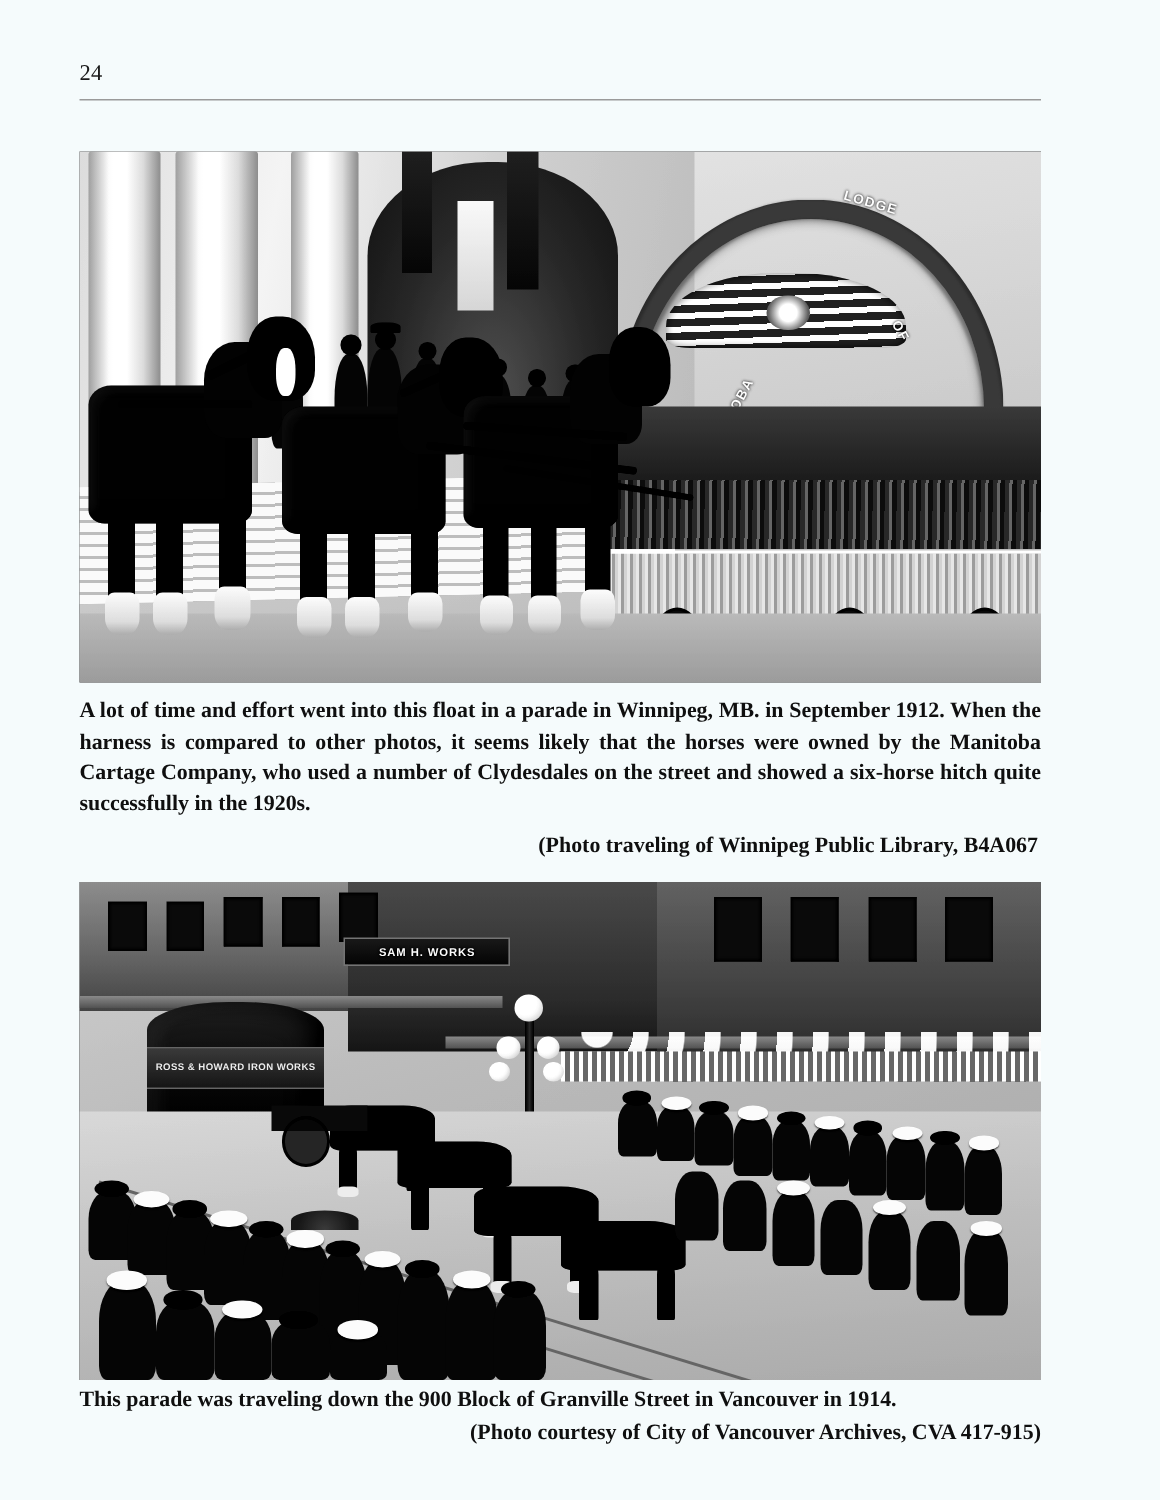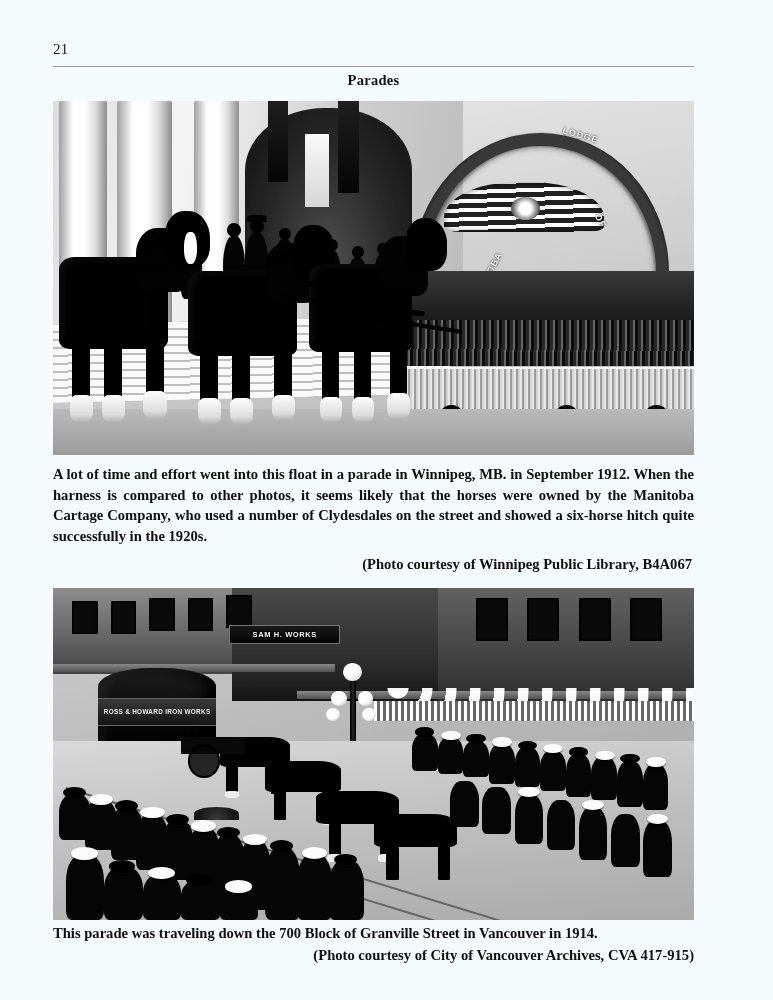--- a/index.html
+++ b/index.html
@@ -478,23 +478,22 @@
     font-weight: bold;
   }
   #caption-one .credit { margin-top: 0.5em; padding-right: 2px; }
   #caption-two .credit { margin-top: 0.12em; }
 </style>
 </head>
 <body>
 
 <div class="page">
 
-  <div class="folio">21</div>
+  <div class="folio">24</div>
   <div class="head-rule"></div>
-  <div class="running-title">Parades</div>
 
   <div class="figure" id="figure-one">
     <div class="photo">
       <div class="p1-sky"></div>
       <div class="p1-facade"></div>
 
       <div class="p1-col a"></div>
       <div class="p1-col b"></div>
       <div class="p1-col c"></div>
       <div class="p1-col-base a"></div>
@@ -583,21 +582,21 @@
       <div class="p1-feather" style="left:52.1%;top:82.5%;width:3.6%;height:7.5%;"></div>
       <div class="p1-harness" style="left:40%;top:52%;width:17%;height:1.4%;transform:rotate(4deg);"></div>
 
       <div class="p1-harness" style="left:36%;top:57%;width:22%;height:1.3%;transform:rotate(7deg);"></div>
       <div class="p1-harness" style="left:44%;top:62%;width:20%;height:1.2%;transform:rotate(9deg);"></div>
     </div>
   </div>
 
   <div class="caption" id="caption-one">
     <span>A lot of time and effort went into this float in a parade in Winnipeg, MB. in September 1912. When the harness is compared to other photos, it seems likely that the horses were owned by the Manitoba Cartage Company, who used a number of Clydesdales on the street and showed a six-horse hitch quite successfully in the 1920s.</span>
-    <span class="credit">(Photo courtesy of Winnipeg Public Library, B4A067</span>
+    <span class="credit">(Photo traveling of Winnipeg Public Library, B4A067</span>
   </div>
 
   <div class="figure" id="figure-two">
     <div class="photo">
       <div class="p2-base"></div>
 
       <div class="p2-bldg far"></div>
       <div class="p2-bldg mid"></div>
       <div class="p2-bldg near"></div>
 
@@ -721,17 +720,17 @@
       <div class="p2-crowd" style="left:77%;top:64%;width:4.5%;height:15%;"></div>
       <div class="p2-crowd" style="left:82%;top:66%;width:4.5%;height:16%;"></div>
       <div class="p2-boater" style="left:82.6%;top:64%;width:3.4%;height:3%;"></div>
       <div class="p2-crowd" style="left:87%;top:68%;width:4.5%;height:16%;"></div>
       <div class="p2-crowd" style="left:92%;top:70%;width:4.5%;height:17%;"></div>
       <div class="p2-boater" style="left:92.6%;top:68%;width:3.4%;height:3%;"></div>
     </div>
   </div>
 
   <div class="caption" id="caption-two">
-    <span>This parade was traveling down the 700 Block of Granville Street in Vancouver in 1914.</span>
+    <span>This parade was traveling down the 900 Block of Granville Street in Vancouver in 1914.</span>
     <span class="credit">(Photo courtesy of City of Vancouver Archives, CVA 417-915)</span>
   </div>
 
 </div>
 
 </body></html>

